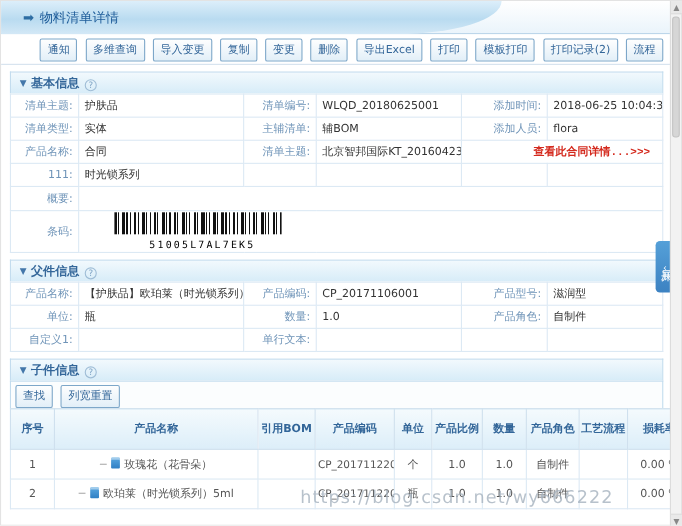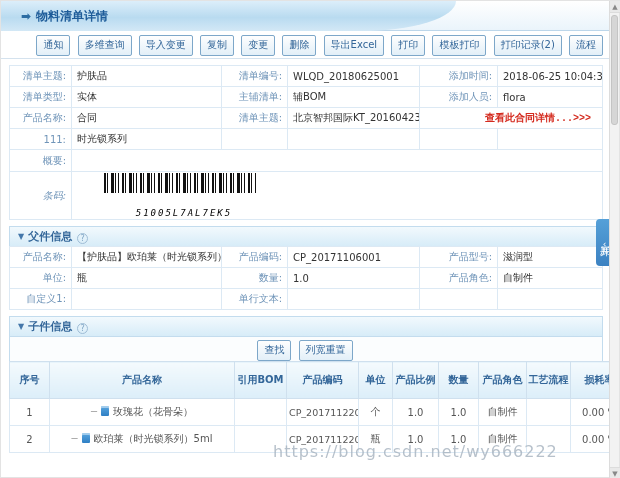--- a/index.html
+++ b/index.html
@@ -6,21 +6,21 @@
   html,body { width:620px; height:478px; overflow:hidden; background:#fff;
     font-family:"DejaVu Sans","Liberation Sans",sans-serif; font-size:10px; color:#333; }
   .stage { position:relative; width:620px; height:478px; background:#fff; border:1px solid #e3e3e3; }
   .main { position:absolute; left:0; top:0; width:610px; height:478px; overflow:hidden; }
 
   
   .banner { position:relative; height:30px; background:linear-gradient(180deg,#ffffff,#eaf4fb); border-bottom:1px solid #bcd6ea; }
   .banner-tab { position:absolute; left:0; top:0; width:455px; height:30px;
     background:linear-gradient(180deg,#dceefa 0%,#b9dbf0 55%,#d3e8f6 100%);
     border-bottom-right-radius:95px 30px; }
-  .banner-title { position:absolute; left:20px; top:7px; font-size:12px; font-weight:bold; color:#1e5c99;text-align:right; }
+  .banner-title { position:absolute; left:20px; top:7px; font-size:12px; font-weight:normal; color:#1e5c99;text-align:right; }
   .banner-title .arrow { color:#2d6da3; margin-right:5px; font-size:12px; }
 
   
   .toolbar { height:28px; padding:4px 8px 0 0; text-align:right; background:#fff; border-bottom:1px solid #d4e2ee; }
   .btn { display:inline-block; margin-left:4px; padding:2px 6px 3px 6px; font-size:10px; color:#336699;
     background:linear-gradient(180deg,#fefefe,#e2eff8); border:1px solid #7da7c9; border-radius:2px; cursor:pointer; white-space:nowrap; }
 
   
   .section { margin:6px 8px 0 8px; }
   .sec-head { height:20px; line-height:19px; padding-left:8px; font-size:11px; font-weight:bold; color:#336699;
@@ -28,35 +28,35 @@
   .sec-head .tri { font-size:8px; color:#4477aa; margin-right:4px; vertical-align:1px; }
   .help { display:inline-block; width:11px; height:11px; margin-left:5px; border:1px solid #9fbdd6; border-radius:50%;
     color:#7da3c4; font-size:8px; line-height:10px; text-align:center; font-weight:normal; vertical-align:-1px; }
 
   table.grid { width:100%; border-collapse:collapse; table-layout:fixed; background:#fff; }
   table.grid { border:1px solid #c3d8e9; }
   table.grid td { border:1px solid #dce9f4; height:21px; padding:1px 5px; overflow:hidden; white-space:nowrap; }
   td.lbl { text-align:right; color:#6f94b8; }
   td.val { text-align:left; color:#333; }
   tr.row-summary td { height:22px; }
-  tr.row-barcode td { height:36px;font-style:italic; }
+  tr.row-barcode td { height:36px; }
   .red-link { display:block; text-align:right; padding-right:6px; color:#d42a1e; font-weight:bold; cursor:pointer;font-family:Liberation Mono, monospace; }
 
   
   .barcode-wrap { margin-left:27px; width:160px; }
   .barcode-bars { width:152px; height:20px;
     background:repeating-linear-gradient(90deg,
       #111 0 2px, #fff 2px 3px, #111 3px 4px, #fff 4px 7px,
       #111 7px 10px, #fff 10px 11px, #111 11px 12px, #fff 12px 14px,
       #111 14px 15px, #fff 15px 18px); }
   .barcode-text { text-align:center; font-family:"DejaVu Sans Mono","Liberation Mono",monospace;
-    font-size:9px; letter-spacing:2px; color:#000; margin-top:15px; }
-
-  
-  .child-toolbar { height:25px; padding:3px 6px 0 0; text-align:center; background:#fbfdfe; border:1px solid #c3dcee; border-bottom:none; }
+    font-size:9px; letter-spacing:2px; color:#000; margin-top:5px; }
+
+  
+  .child-toolbar { height:25px; padding:3px 6px 0 0; text-align:left; background:#fbfdfe; border:1px solid #c3dcee; border-bottom:none; }
   table.childgrid { width:100%; border-collapse:collapse; table-layout:fixed; border:1px solid #c3d8e9; }
   table.childgrid th { height:37px; font-size:10px; font-weight:bold; color:#336699;
     background:linear-gradient(180deg,#f4fafd,#dceef9); border:1px solid #cfe0ee; overflow:hidden; white-space:nowrap; }
   table.childgrid td { height:27px; border:1px solid #dce9f4; text-align:center; color:#555; overflow:hidden; white-space:nowrap; padding:0 2px; }
   td.name-cell { text-align:left; padding-left:6px; color:#333; }
   .tree-dash { color:#a0a0a0; margin-right:3px; }
   .product-icon { display:inline-block; width:8px; height:10px; margin:0 4px -1px 1px; border-radius:1px;
     background:linear-gradient(180deg,#5aa7e0,#2f7fc4); box-shadow:inset 0 2px 0 rgba(255,255,255,.45); }
   td.role-cell { color:#4a7fb5; }
   td.code-cell { font-size:9.5px; color:#555; }
@@ -100,20 +100,23 @@
       <span class="btn">变更</span>
       <span class="btn">删除</span>
       <span class="btn">导出Excel</span>
       <span class="btn">打印</span>
       <span class="btn">模板打印</span>
       <span class="btn">打印记录(2)</span>
       <span class="btn">流程</span>
     </div>
 
     <div class="section">
+      <div class="sec-head">
+        <span class="tri">▼</span><span>基本信息</span><span class="help">?</span>
+      </div>
       <table class="grid">
         <colgroup>
             <col style="width:62px">
             <col style="width:150px">
             <col style="width:66px">
             <col style="width:132px">
             <col style="width:78px">
             <col>
           </colgroup>
         <tbody>

